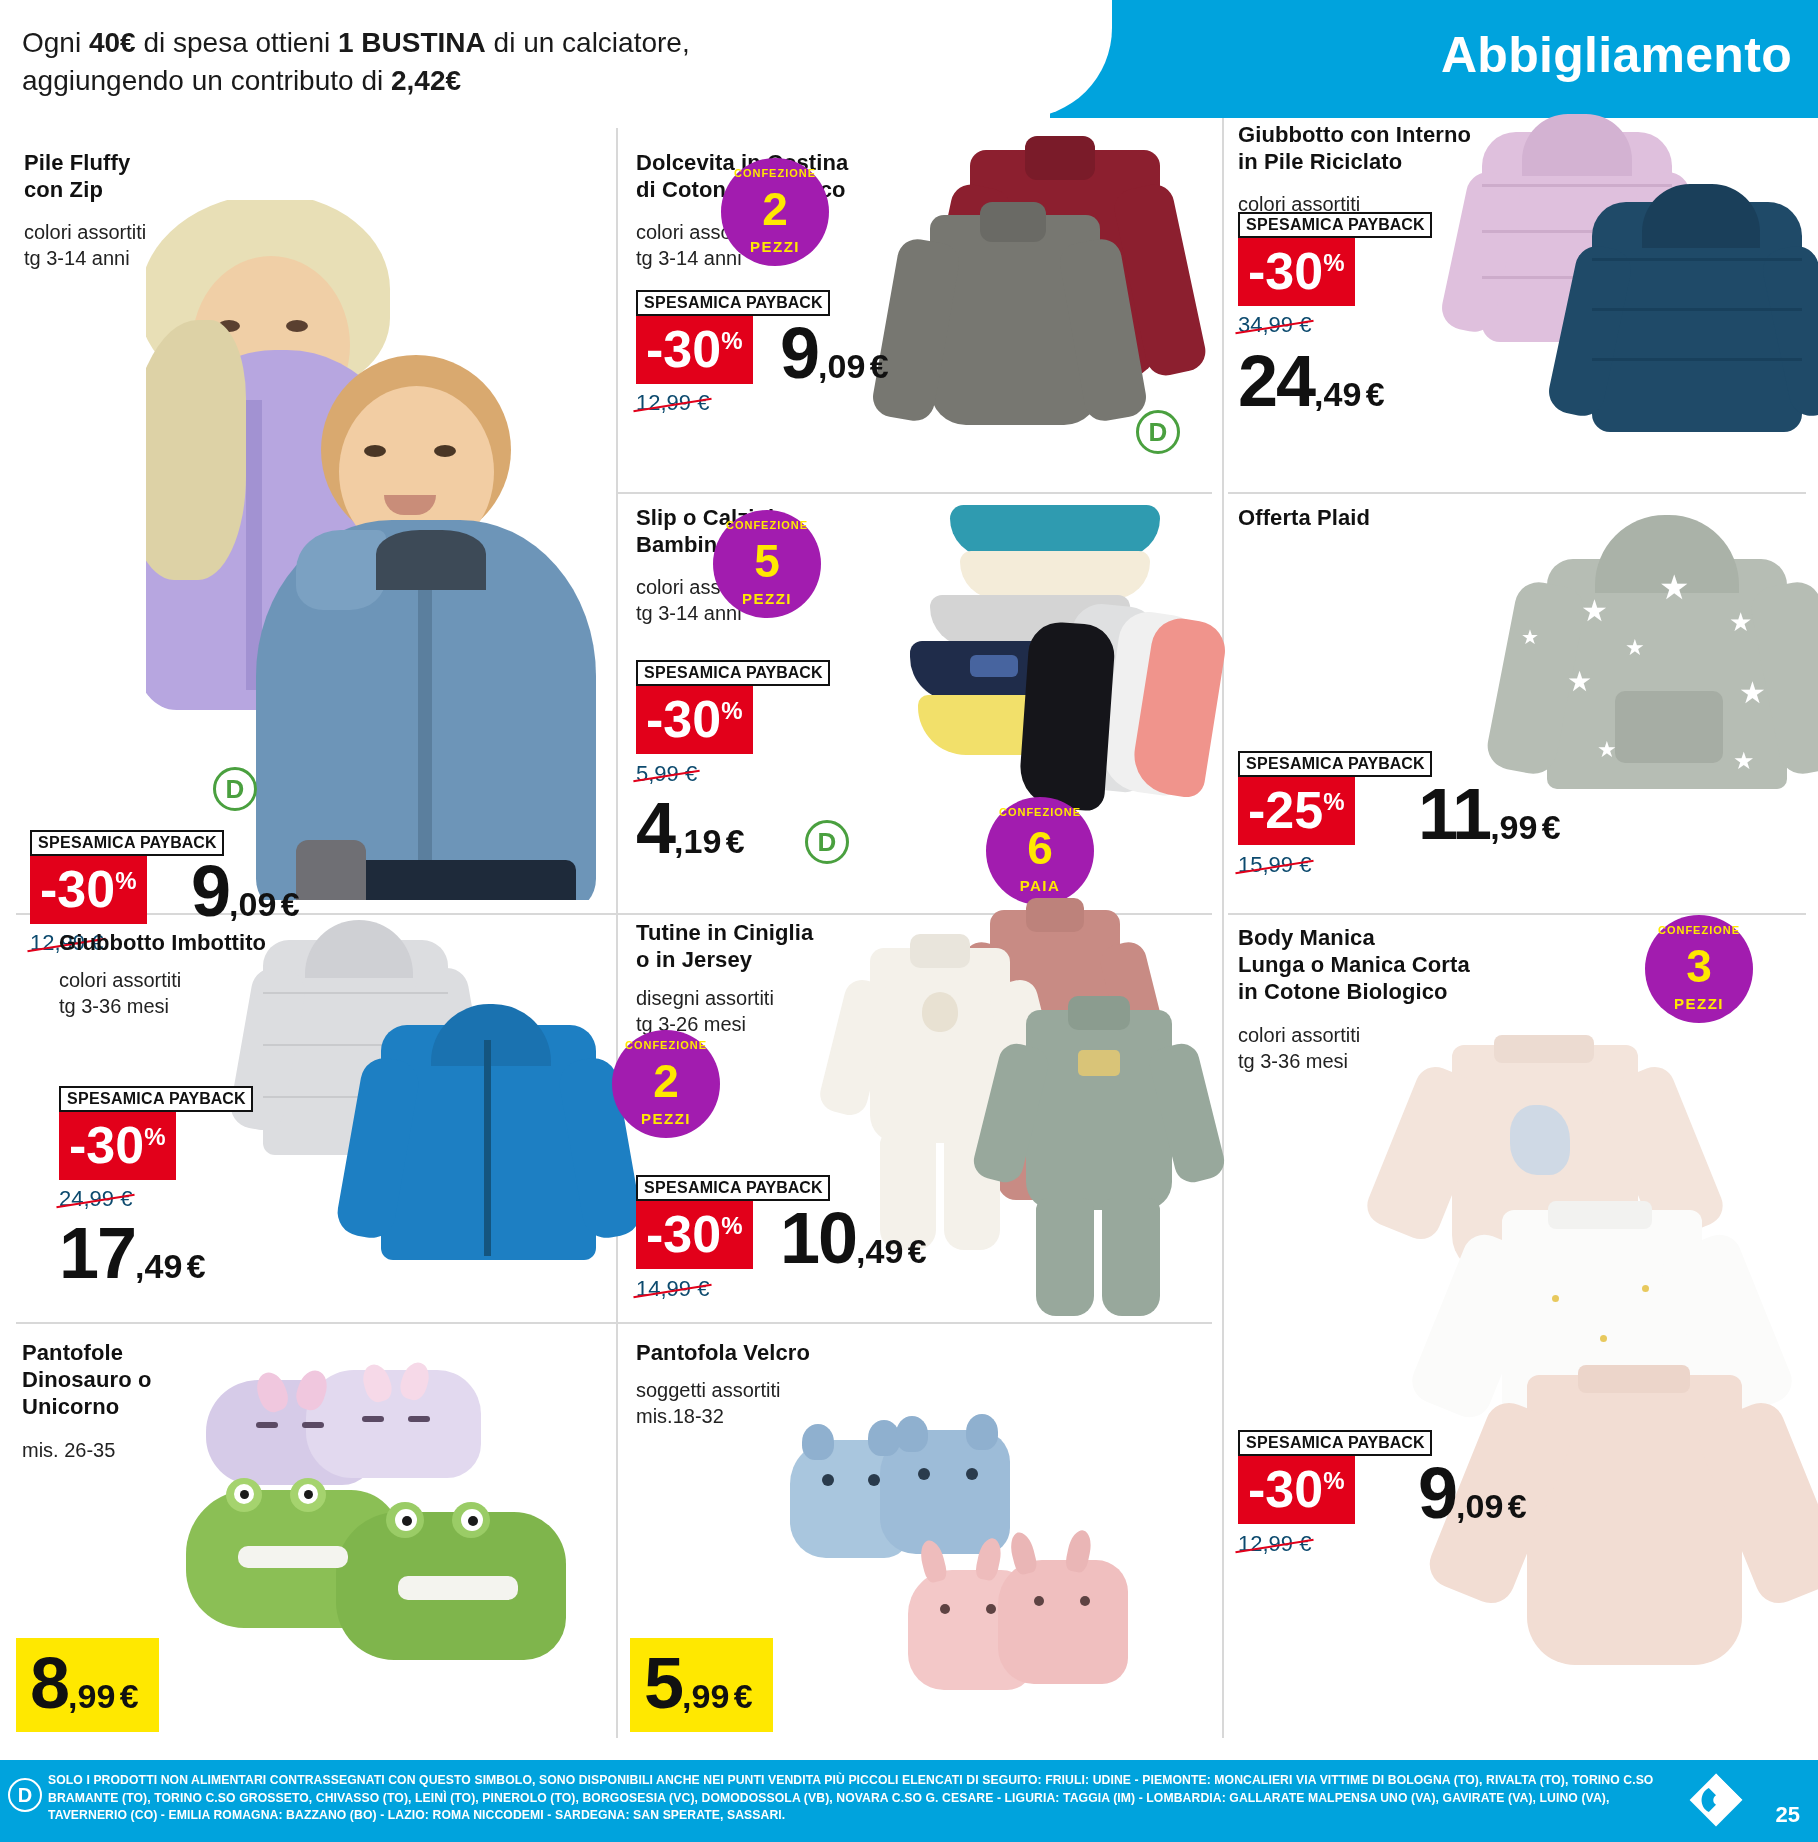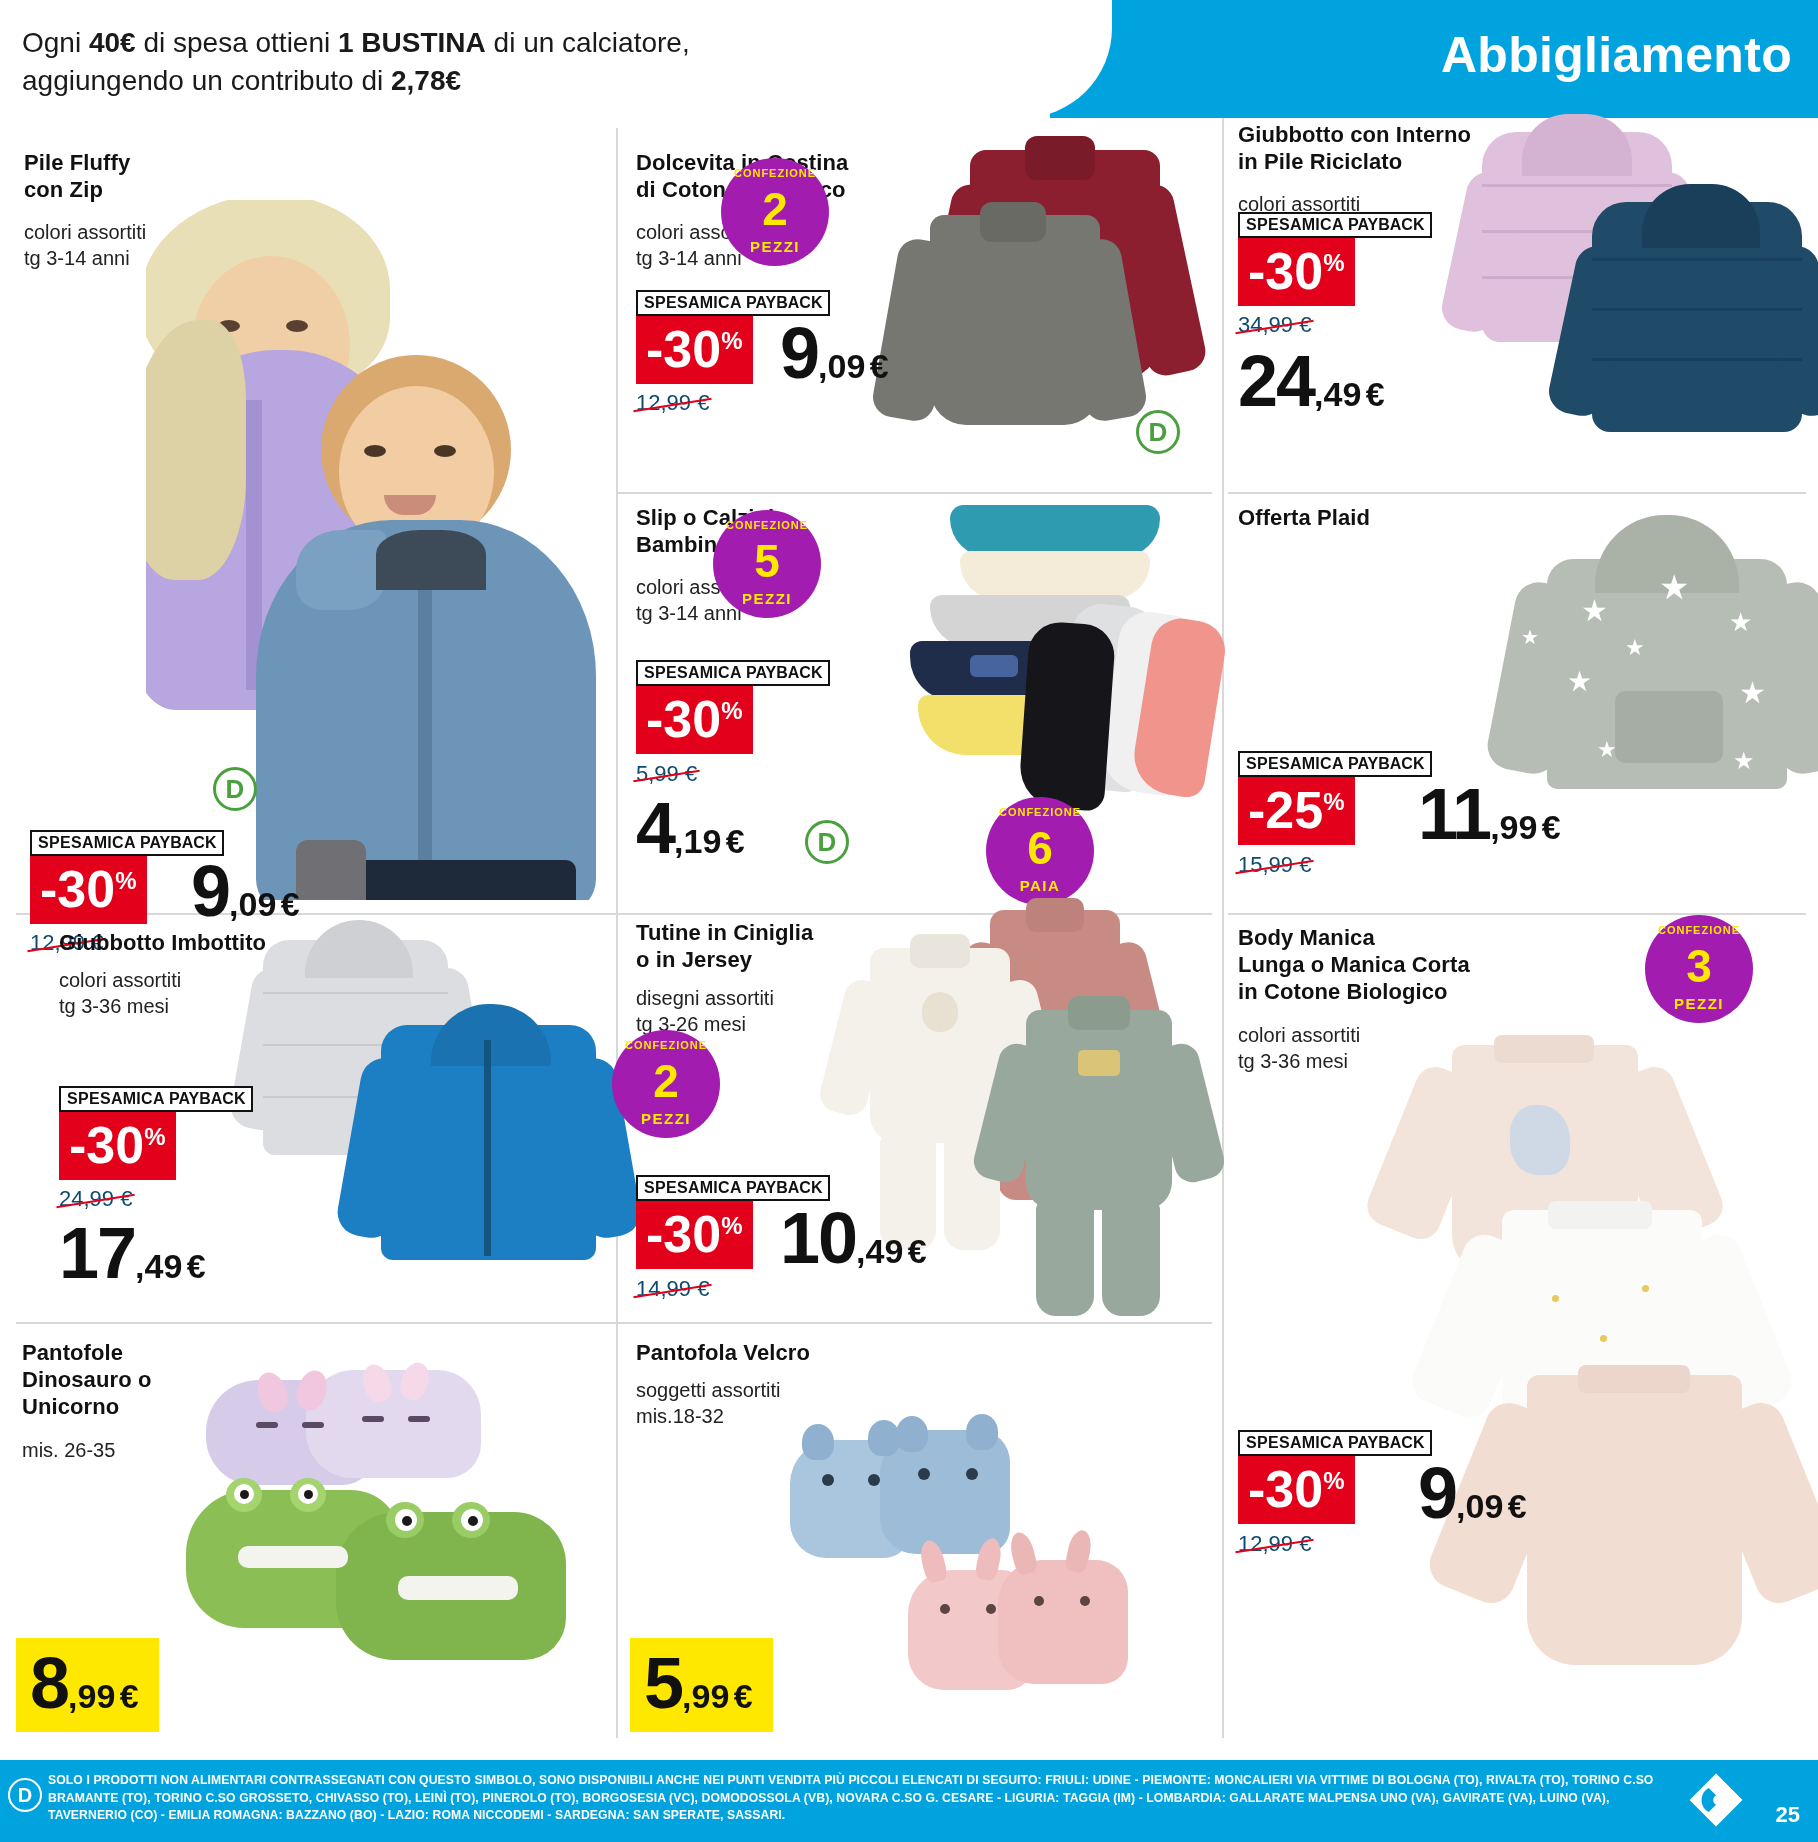--- a/index.html
+++ b/index.html
@@ -147,21 +147,21 @@
 </style>
 </head>
 <body>
 
 <div class="page">
 
   <div class="header">
     <div class="header-white"></div>
     <div class="promo-text">
       <span>Ogni </span><b>40€</b><span> di spesa ottieni </span><b>1 BUSTINA</b><span> di un calciatore,</span><br>
-      <span>aggiungendo un contributo di </span><b>2,78€</b>
+      <span>aggiungendo un contributo di </span><b>2,42€</b>
     </div>
     <div class="dept-title">Abbigliamento</div>
   </div>
 
   <div class="col-sep" style="left:616px; top:128px; height:1610px;"></div>
   <div class="col-sep" style="left:1222px; top:118px; height:1620px;"></div>
   <div class="row-sep" style="left:16px; top:913px; width:1196px;"></div>
   <div class="row-sep" style="left:16px; top:1322px; width:1196px;"></div>
   <div class="row-sep" style="left:616px; top:492px; width:596px;"></div>
   <div class="row-sep" style="left:1228px; top:492px; width:578px;"></div>

